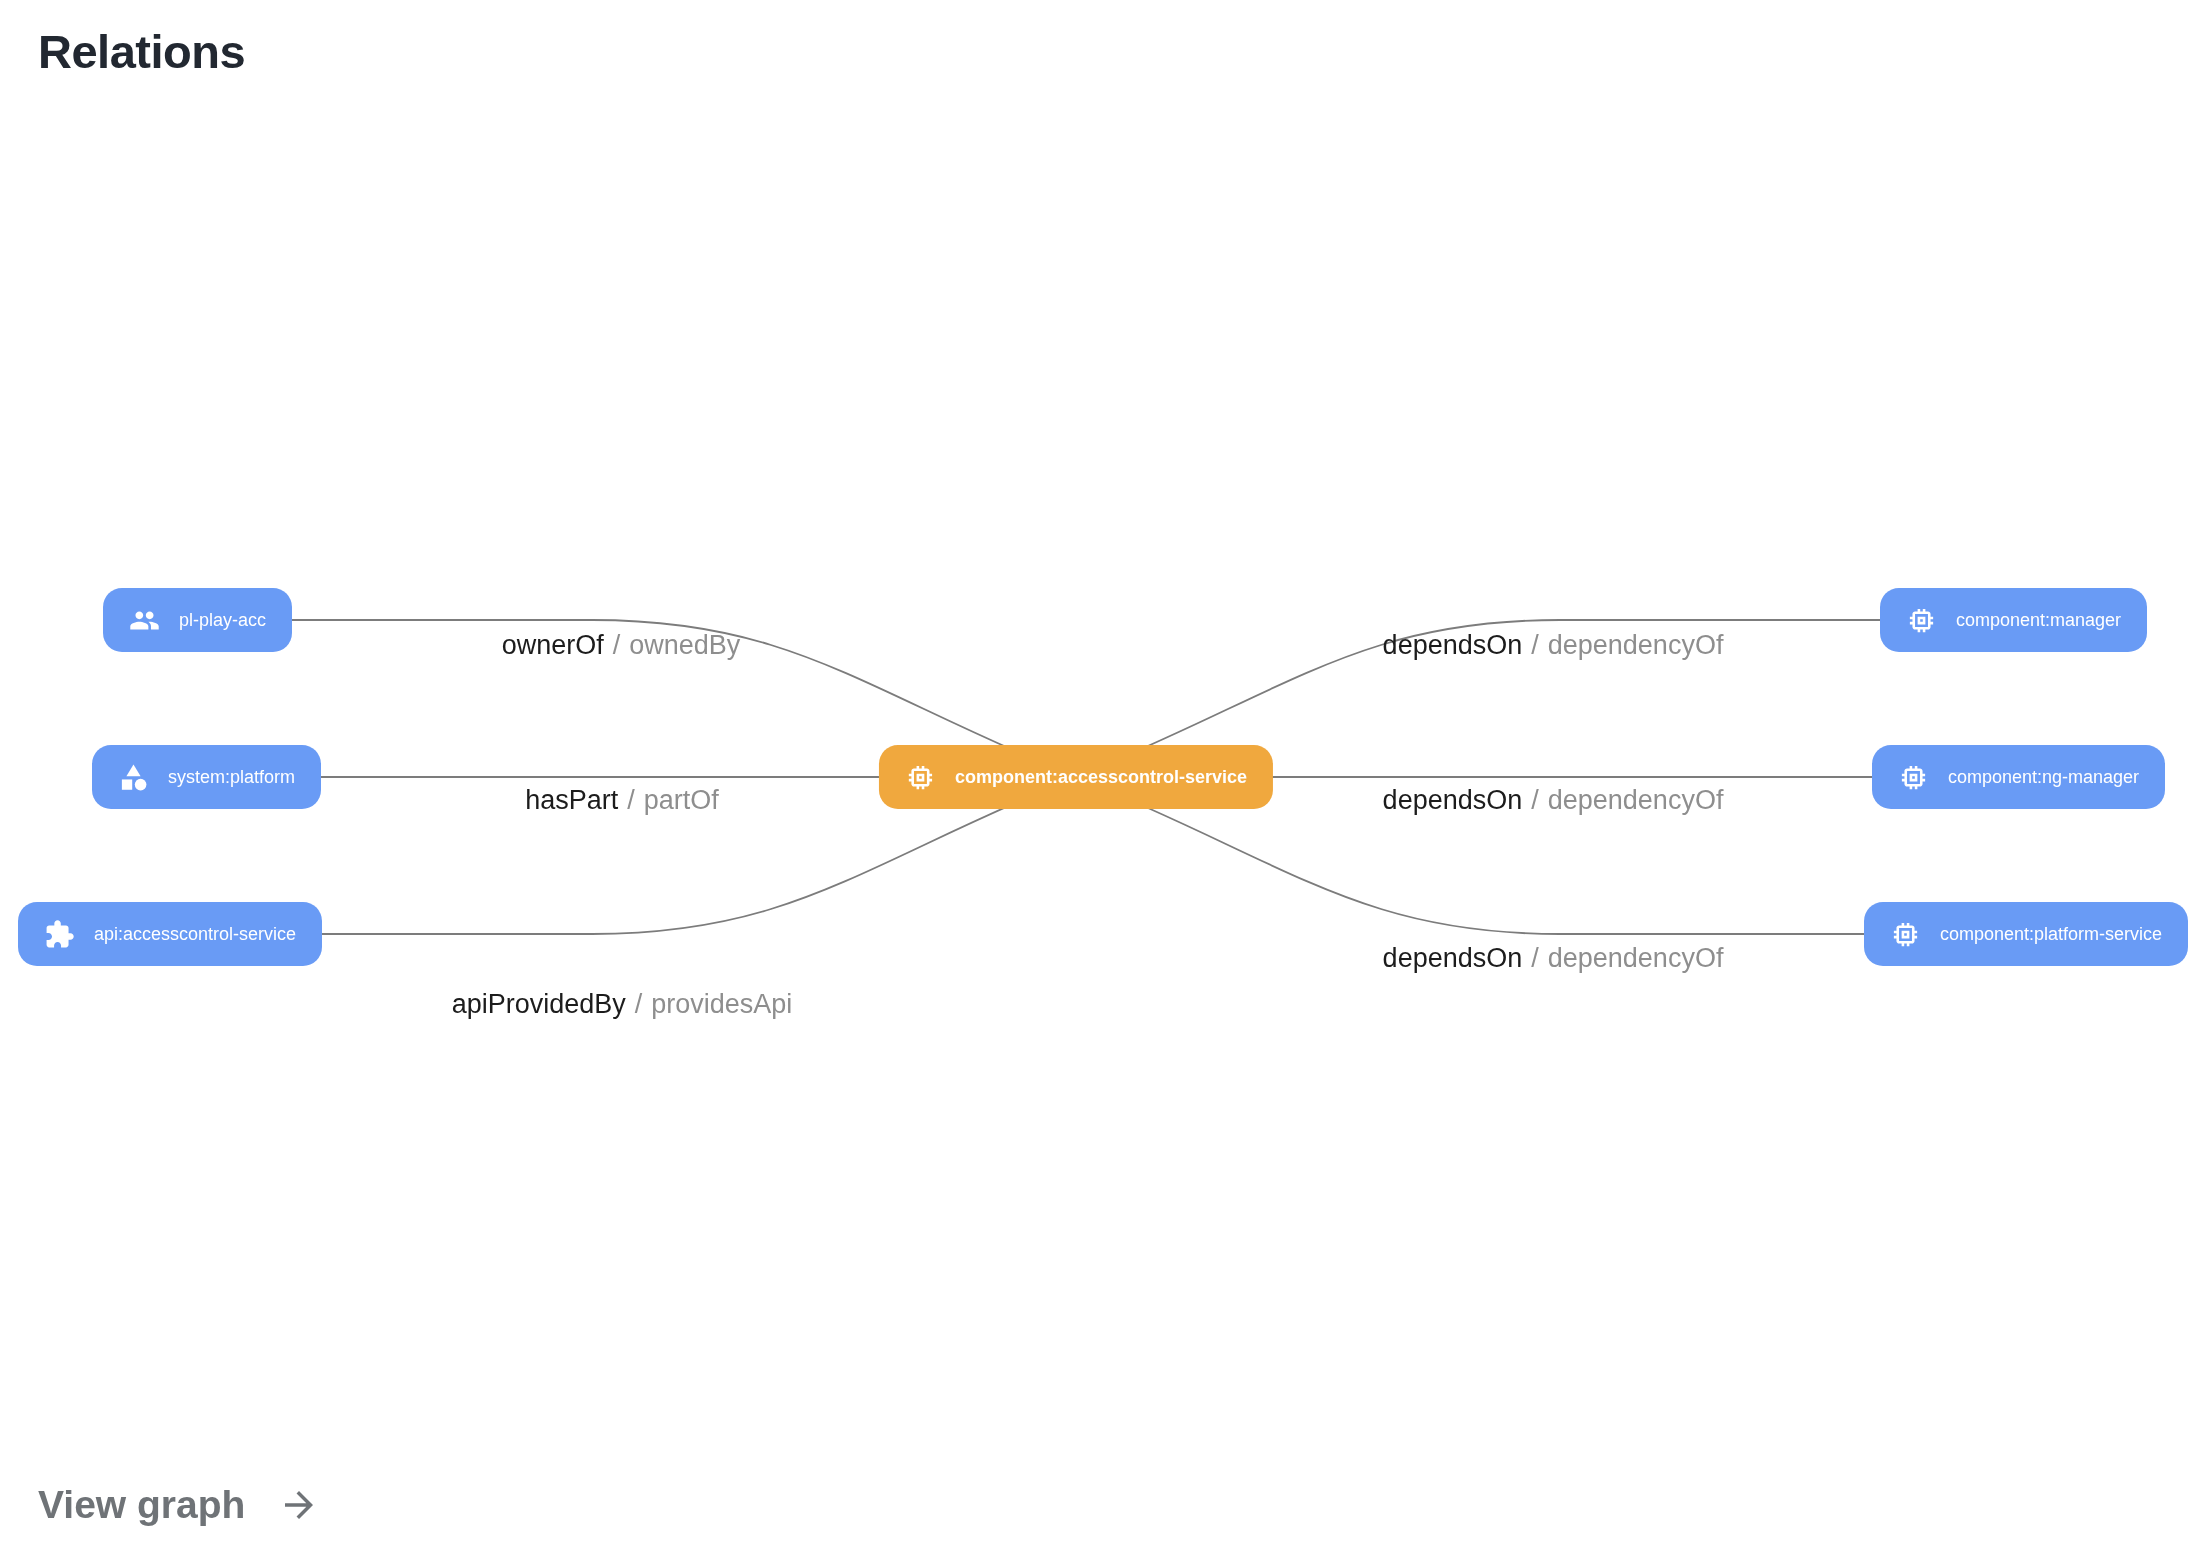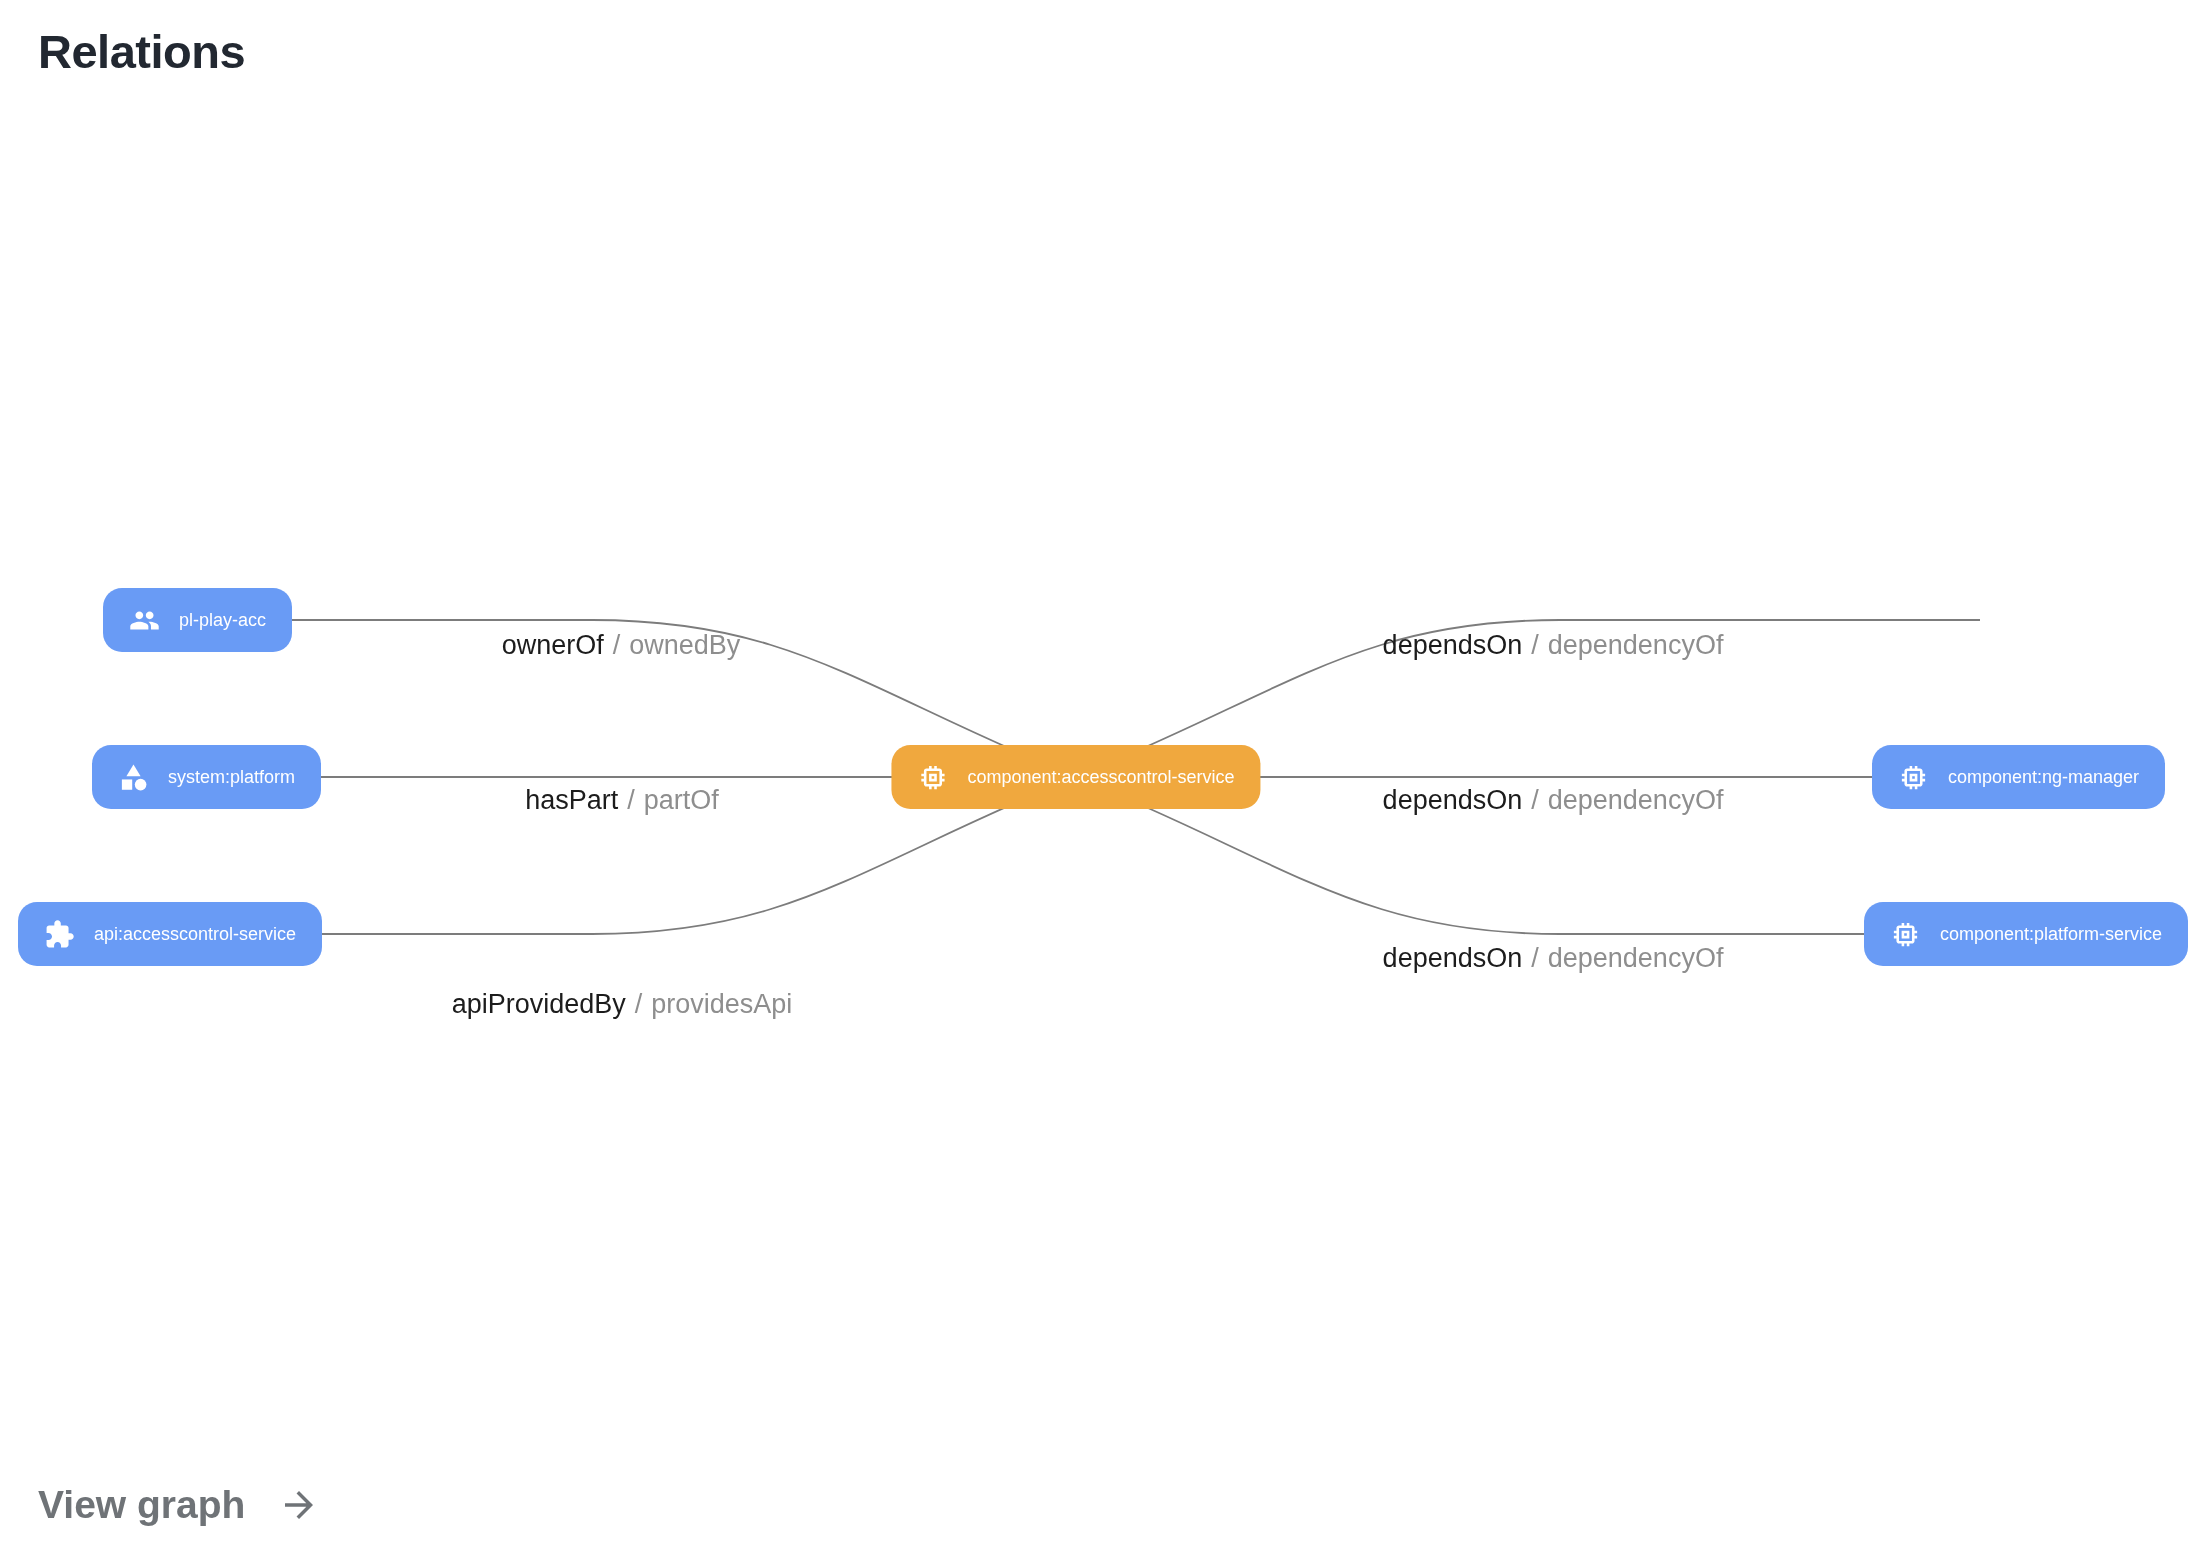--- a/index.html
+++ b/index.html
@@ -14,21 +14,21 @@
   }
   svg.edges{position:absolute;left:0;top:0;}
   path.edge{fill:none;stroke:var(--edge-color,#7c7c7c);stroke-width:1.8px;}
   .node{
     position:absolute;height:64px;box-sizing:border-box;
     display:inline-flex;align-items:center;gap:19px;
     padding:0 26px;border-radius:19px;
     color:#ffffff;font-size:18px;white-space:nowrap;cursor:pointer;
   }
   .node.blue{background:var(--node-blue,#699bf5);}
-  .node.orange{background:var(--node-orange,#f0a83e);font-weight:400;align-items:center;}
+  .node.orange{background:var(--node-orange,#f0a83e);font-weight:700;align-items:center;}
   .node .nicon{display:flex;align-items:center;}
   .node .nicon svg{width:31px;height:31px;fill:#ffffff;}
   .node.center-node{transform:translateX(-50%);}
   .edge-label{
     position:absolute;transform:translate(-50%,-50%);
     font-size:27px;white-space:nowrap;color:var(--label-primary,#1c1c1c);
   }
   .edge-label .sep,.edge-label .sec{color:var(--label-secondary,#8e8e8e);}
   .edge-label .sep{margin:0 9px;}
   .view-graph{
@@ -103,20 +103,28 @@
 
   <div class="node orange center-node" style="left:1076px;top:745px;">
     <span class="nicon">
       <svg viewBox="0 0 24 24">
           <path d="M15 9H9v6h6V9zm-2 4h-2v-2h2v2zm8-2V9h-2V7c0-1.1-.9-2-2-2h-2V3h-2v2h-2V3H9v2H7c-1.1 0-2 .9-2 2v2H3v2h2v2H3v2h2v2c0 1.1.9 2 2 2h2v2h2v-2h2v2h2v-2h2c1.1 0 2-.9 2-2v-2h2v-2h-2v-2h2zm-4 6H7V7h10v10z"></path>
         </svg>
     </span>
     <span class="nlabel">component:accesscontrol-service</span>
   </div>
 
+  <div class="node blue" style="right:59px;top:588px;">
+    <span class="nicon">
+      <svg viewBox="0 0 24 24">
+          <path d="M15 9H9v6h6V9zm-2 4h-2v-2h2v2zm8-2V9h-2V7c0-1.1-.9-2-2-2h-2V3h-2v2h-2V3H9v2H7c-1.1 0-2 .9-2 2v2H3v2h2v2H3v2h2v2c0 1.1.9 2 2 2h2v2h2v-2h2v2h2v-2h2c1.1 0 2-.9 2-2v-2h2v-2h-2v-2h2zm-4 6H7V7h10v10z"></path>
+        </svg>
+    </span>
+    <span class="nlabel">component:manager</span>
+  </div>
   <div class="node blue" style="right:41px;top:745px;">
     <span class="nicon">
       <svg viewBox="0 0 24 24">
           <path d="M15 9H9v6h6V9zm-2 4h-2v-2h2v2zm8-2V9h-2V7c0-1.1-.9-2-2-2h-2V3h-2v2h-2V3H9v2H7c-1.1 0-2 .9-2 2v2H3v2h2v2H3v2h2v2c0 1.1.9 2 2 2h2v2h2v-2h2v2h2v-2h2c1.1 0 2-.9 2-2v-2h2v-2h-2v-2h2zm-4 6H7V7h10v10z"></path>
         </svg>
     </span>
     <span class="nlabel">component:ng-manager</span>
   </div>
   <div class="node blue" style="right:18px;top:902px;">
     <span class="nicon">

